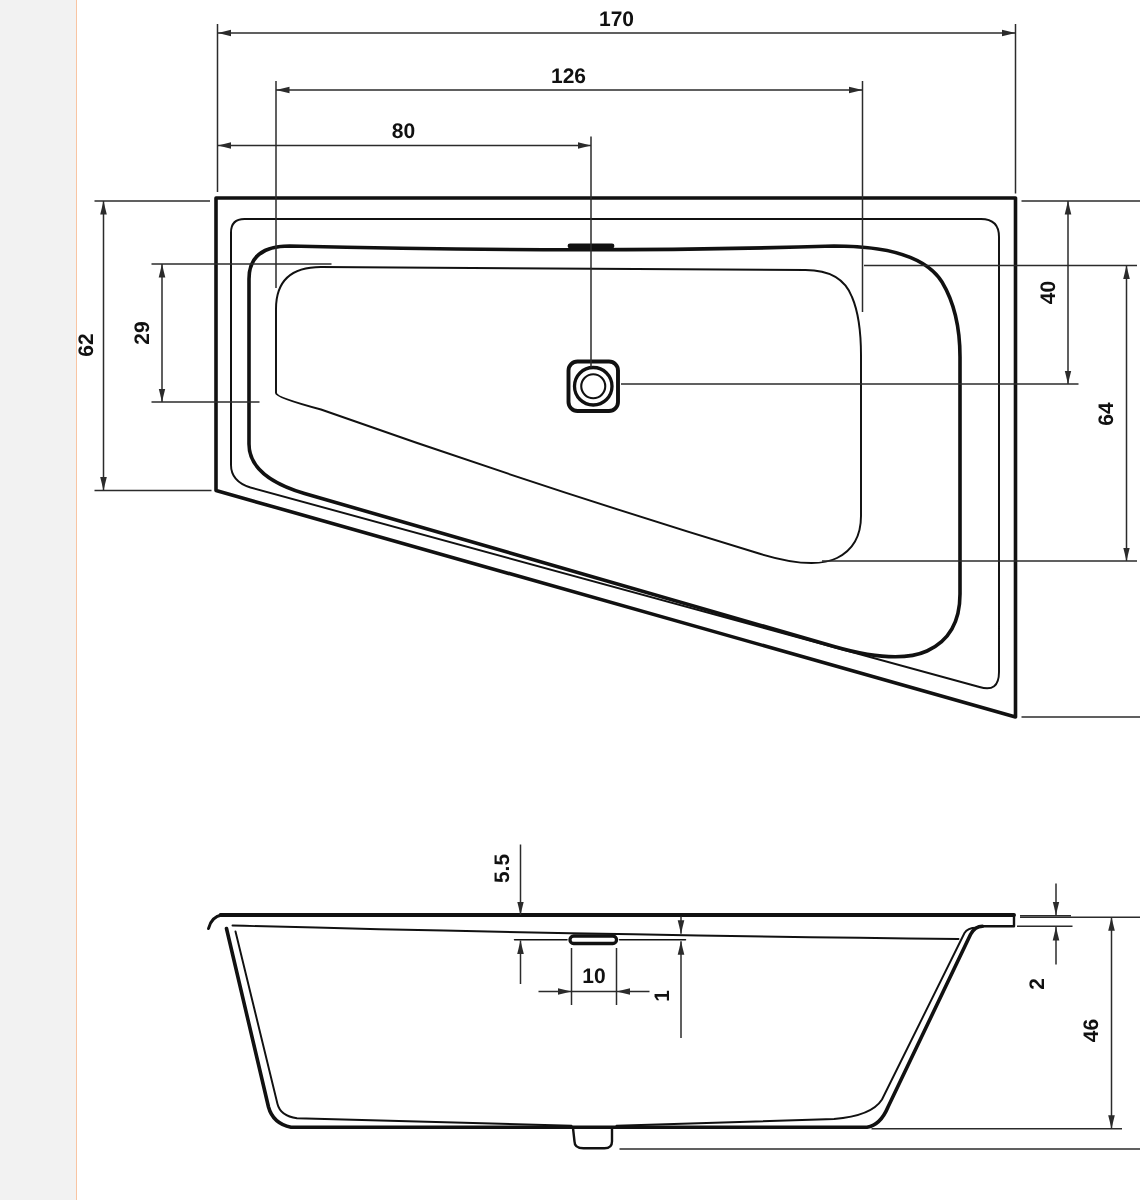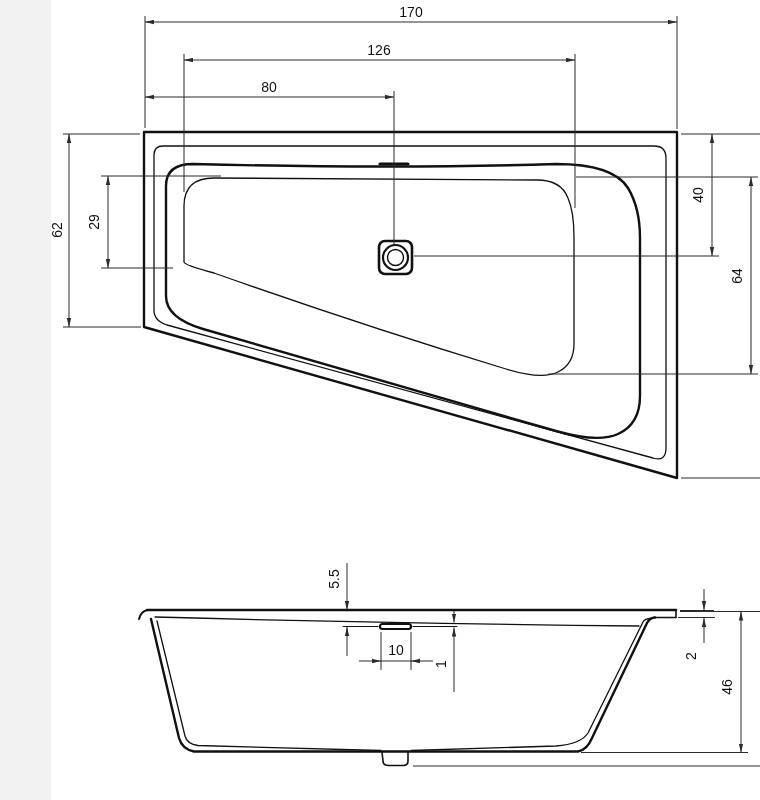--- a/index.html
+++ b/index.html
@@ -1,17 +1,17 @@
 <!DOCTYPE html>
 <html><head>
 <meta charset="utf-8">
 <style>
   html,body{margin:0;padding:0;background:#f2f2f2;}
   .page{width:659px;height:800px;background:#f97316;position:relative;margin:0 auto;
-        font-family:"Liberation Sans","DejaVu Sans",sans-serif;}
+        font-family:"Liberation Sans","DejaVu Sans",sans-serif;font-weight:bold;}
   svg{display:block;}
   text{font-family:"Liberation Sans","DejaVu Sans",sans-serif;font-size:14px;fill:#111111;}
   .obj{stroke:#111111;fill:none;stroke-linejoin:round;stroke-linecap:round;}
   .w-thick{stroke-width:2.4;}
   .w-med{stroke-width:1.3;}
   .w-bold{stroke-width:3.2;}
   .dim{stroke:#2b2b2b;stroke-width:1;fill:none;}
 </style>
 </head>
 <body>

